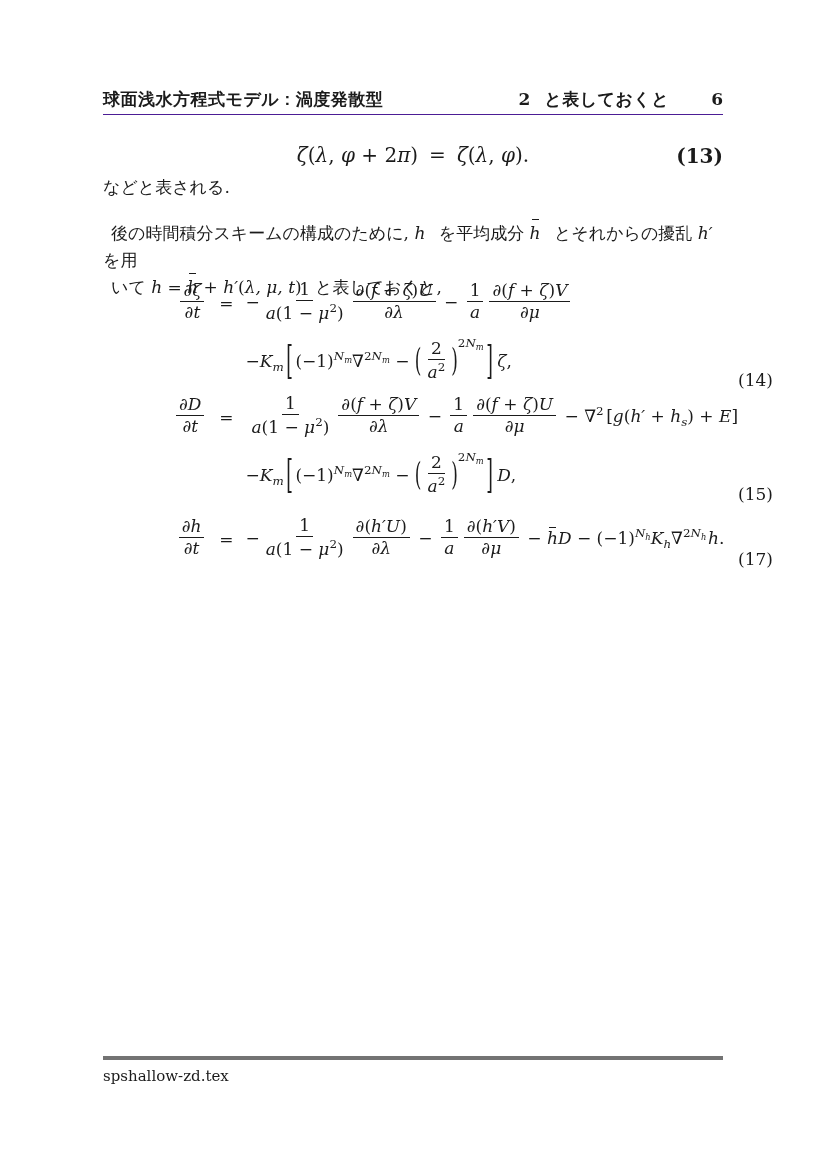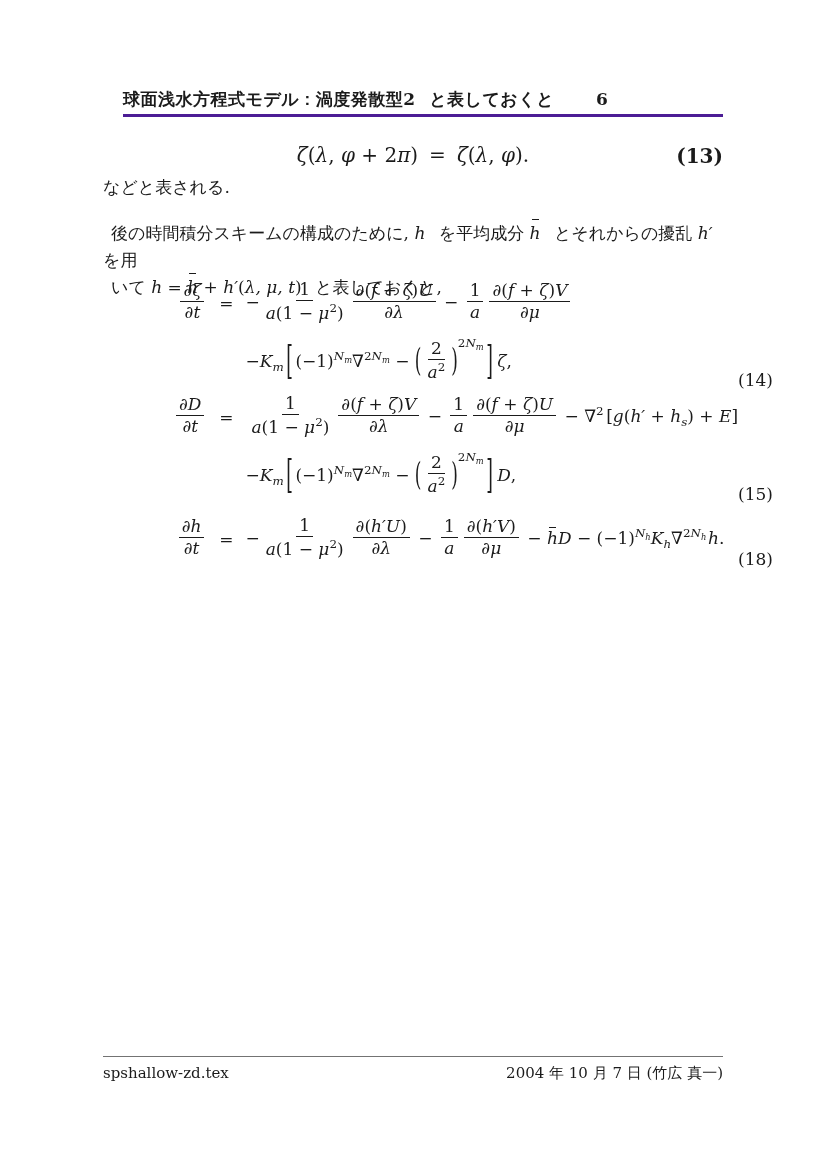--- a/index.html
+++ b/index.html
@@ -9,23 +9,23 @@
     color:#1b1b1b;
     font-family:"DejaVu Serif","Liberation Serif",serif;
     position:relative;
     overflow:hidden;
   }
   .page { position:absolute; inset:0; }
 
   
   .pagehead {
     position:absolute; left:103px; right:103px; top:89px;
-    display:flex; align-items:baseline;
-    border-bottom:3px solid #4c1d95; padding-bottom:4px;
-    font-size:17px; line-height:20px;margin-left:20px;
+    display:flex; justify-content:space-between; align-items:baseline;
+    border-bottom:1px solid #4c1d95; padding-bottom:4px;
+    font-size:17px; line-height:20px;
   }
   .head-left {
     font-family:"Liberation Sans","DejaVu Sans",sans-serif;
     font-weight:bold; letter-spacing:0.5px;
   }
   .head-right { display:inline-flex; align-items:baseline; }
   .secnum { font-weight:bold; margin-right:14px; }
   .sectitle {
     font-family:"Liberation Sans","DejaVu Sans",sans-serif;
     font-weight:bold; letter-spacing:0.5px;
@@ -88,21 +88,21 @@
   }
   .mbig {
     display:inline-block; vertical-align:middle;
     transform-origin:50% 50%; line-height:1; position:relative; top:-2px;
   }
   .msp { display:inline-block; }
 
   
   .pagefoot {
     position:absolute; left:103px; right:103px; top:1056px;
-    border-top:1px solid #737373; padding-top:7px;
+    border-top:4px solid #737373; padding-top:7px;
     display:flex; justify-content:space-between; align-items:baseline;
     font-size:15px;
   }
 </style>
 </head>
 <body>
 
 <div class="page">
 
   <header class="pagehead">
@@ -189,21 +189,20 @@
         </span><span class="frac">
           <span class="num"><span class="m-i">∂</span><span class="m-r">(</span><span class="m-i">h′U</span><span class="m-r">)</span></span>
           <span class="den"><span class="m-i">∂λ</span></span>
         </span><span class="m-r"> − </span><span class="frac">
           <span class="num"><span class="m-r">1</span></span>
           <span class="den"><span class="m-i">a</span></span>
         </span><span class="frac">
           <span class="num"><span class="m-i">∂</span><span class="m-r">(</span><span class="m-i">h′V</span><span class="m-r">)</span></span>
           <span class="den"><span class="m-i">∂μ</span></span>
         </span><span class="m-r"> − </span><span class="mbar"><span class="m-i">h</span></span><span class="m-i">D</span><span class="m-r"> − (−1)</span><span class="msup"><span class="m-i">N</span><span class="msub"><span class="m-i">h</span></span></span><span class="m-i">K</span><span class="msub"><span class="m-i">h</span></span><span class="m-r">∇</span><span class="msup"><span class="m-r">2</span><span class="m-i">N</span><span class="msub"><span class="m-i">h</span></span></span><span class="msp" style="width: 0.1em;"></span><span class="m-i">h</span><span class="m-r">.</span></span>
-      <span class="c-tag">(18)</span>
+      <span class="c-tag">(17)</span>
     </div>
 
   <footer class="pagefoot">
     <span>spshallow-zd.tex</span>
-    <span>2004 年 10 月 7 日 (竹広 真一)</span>
   </footer>
 
 </div>
 
 </body></html>

